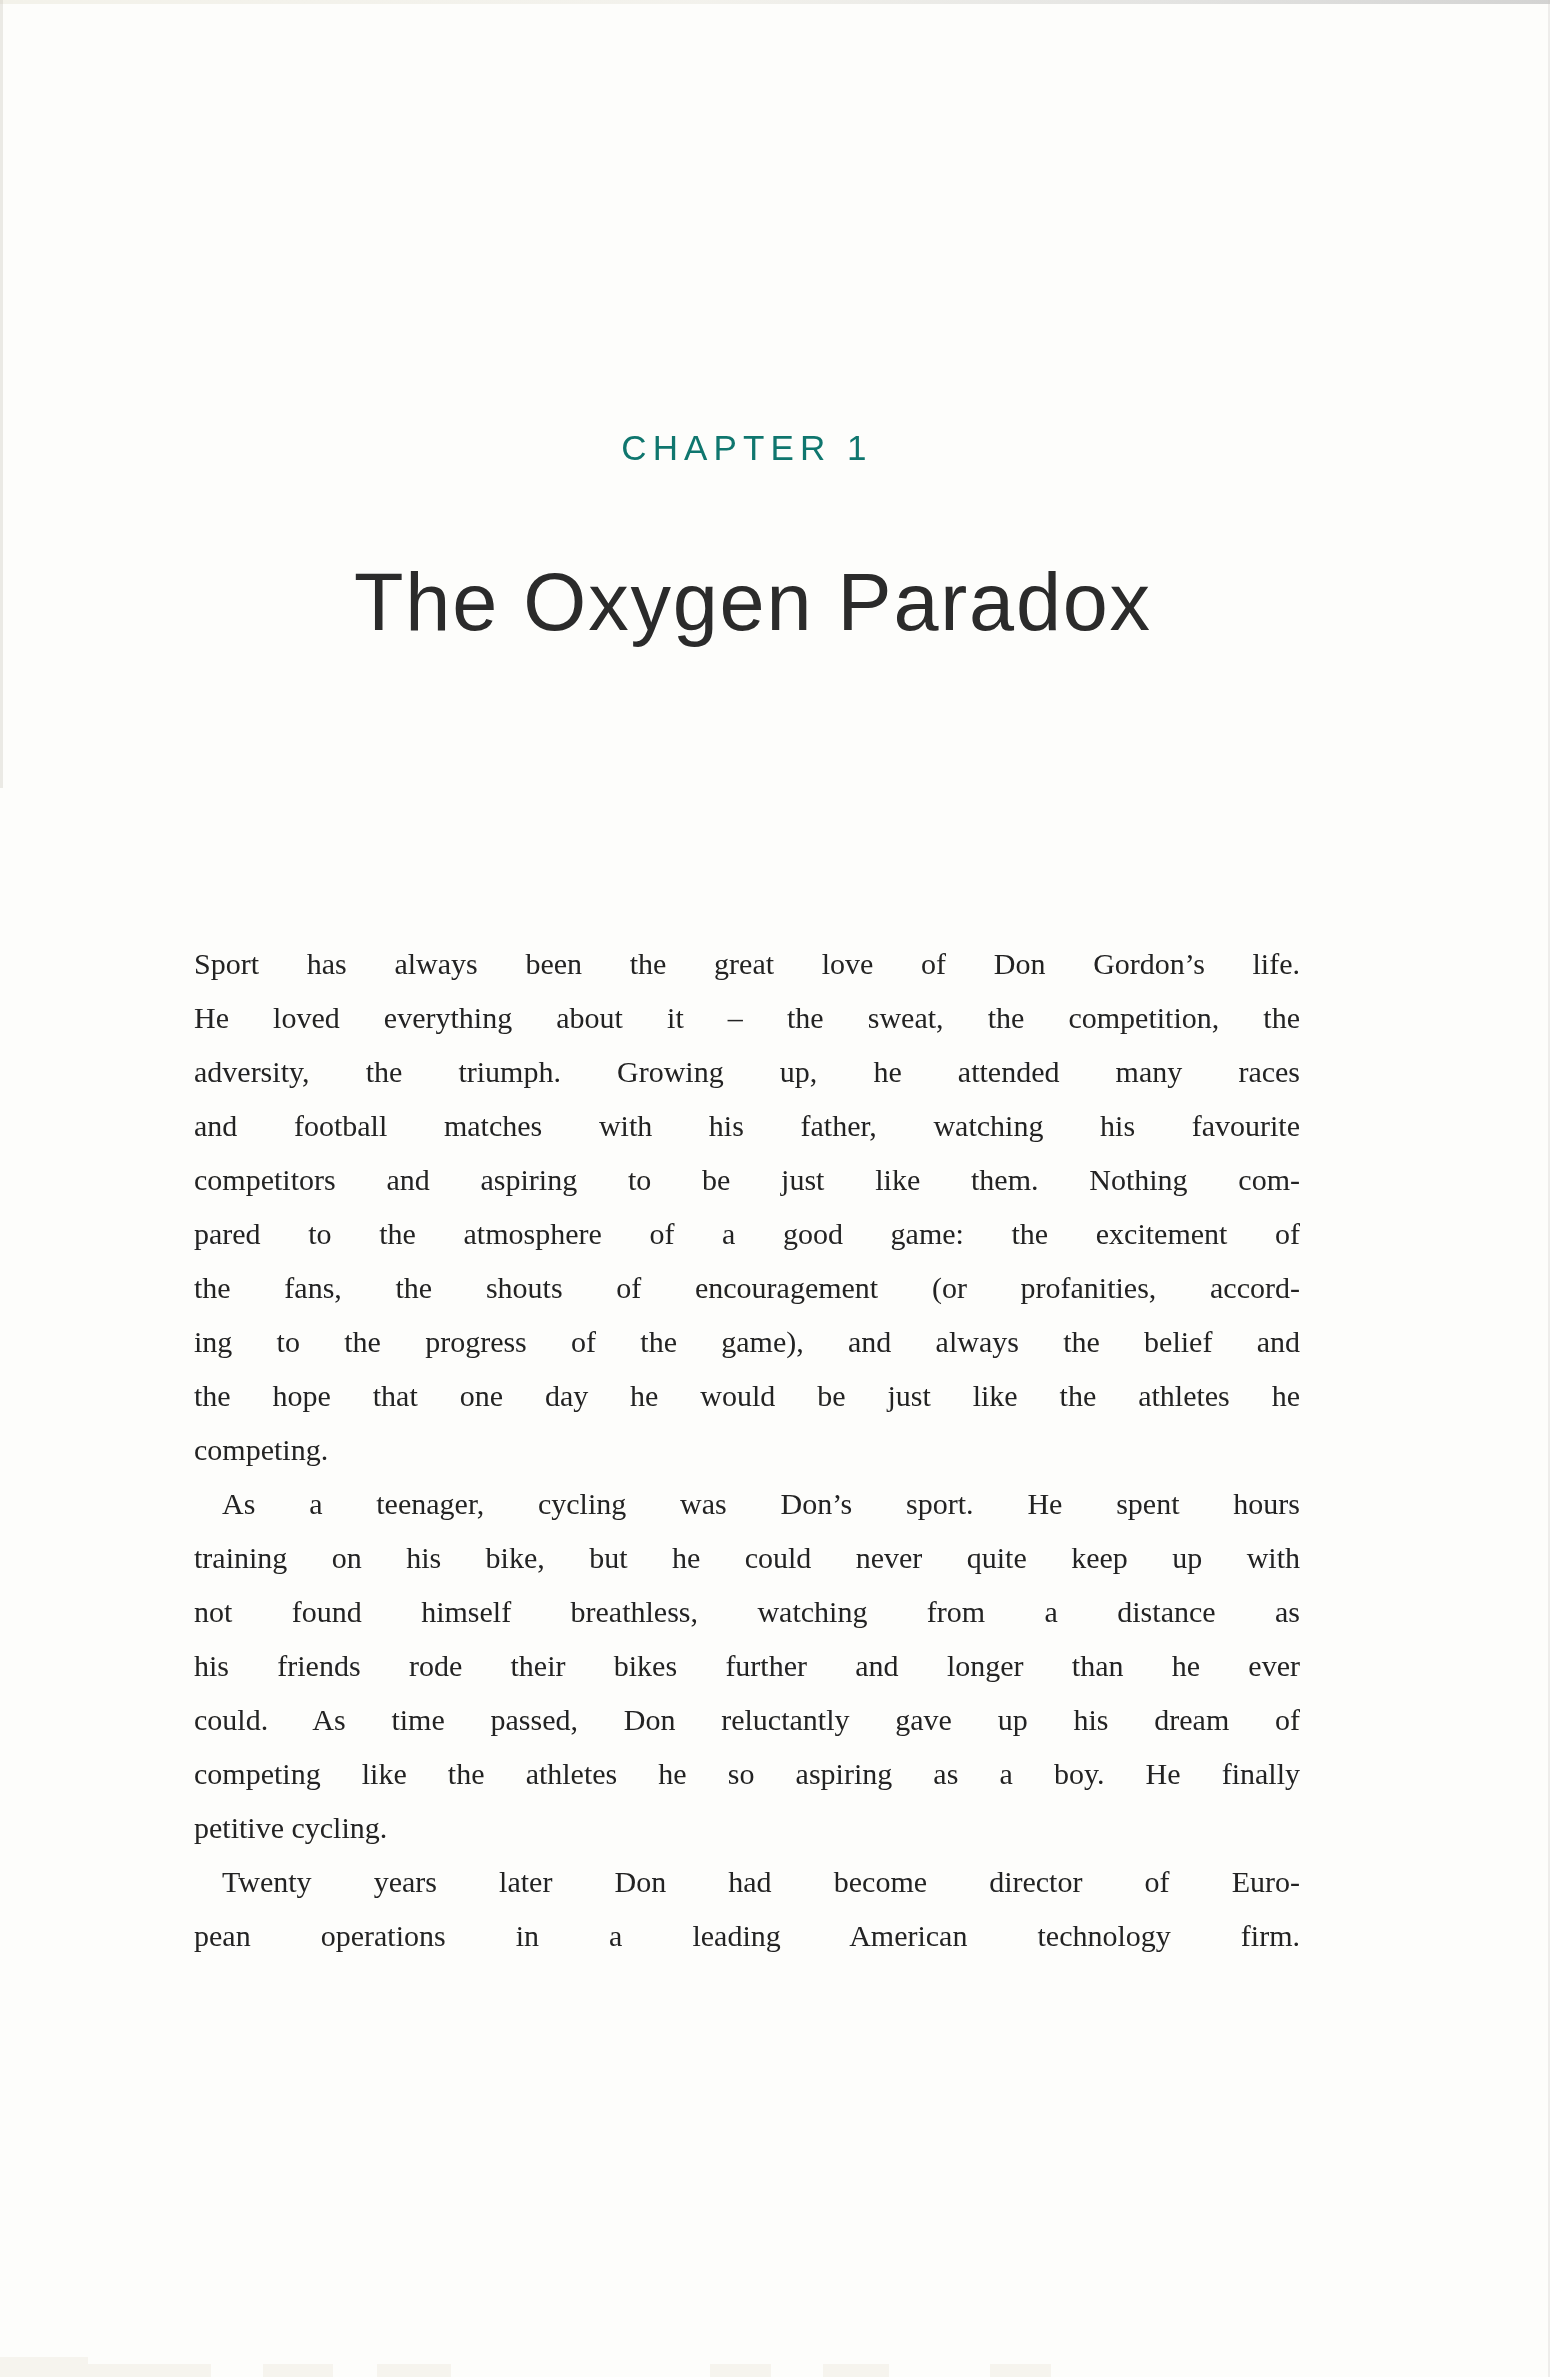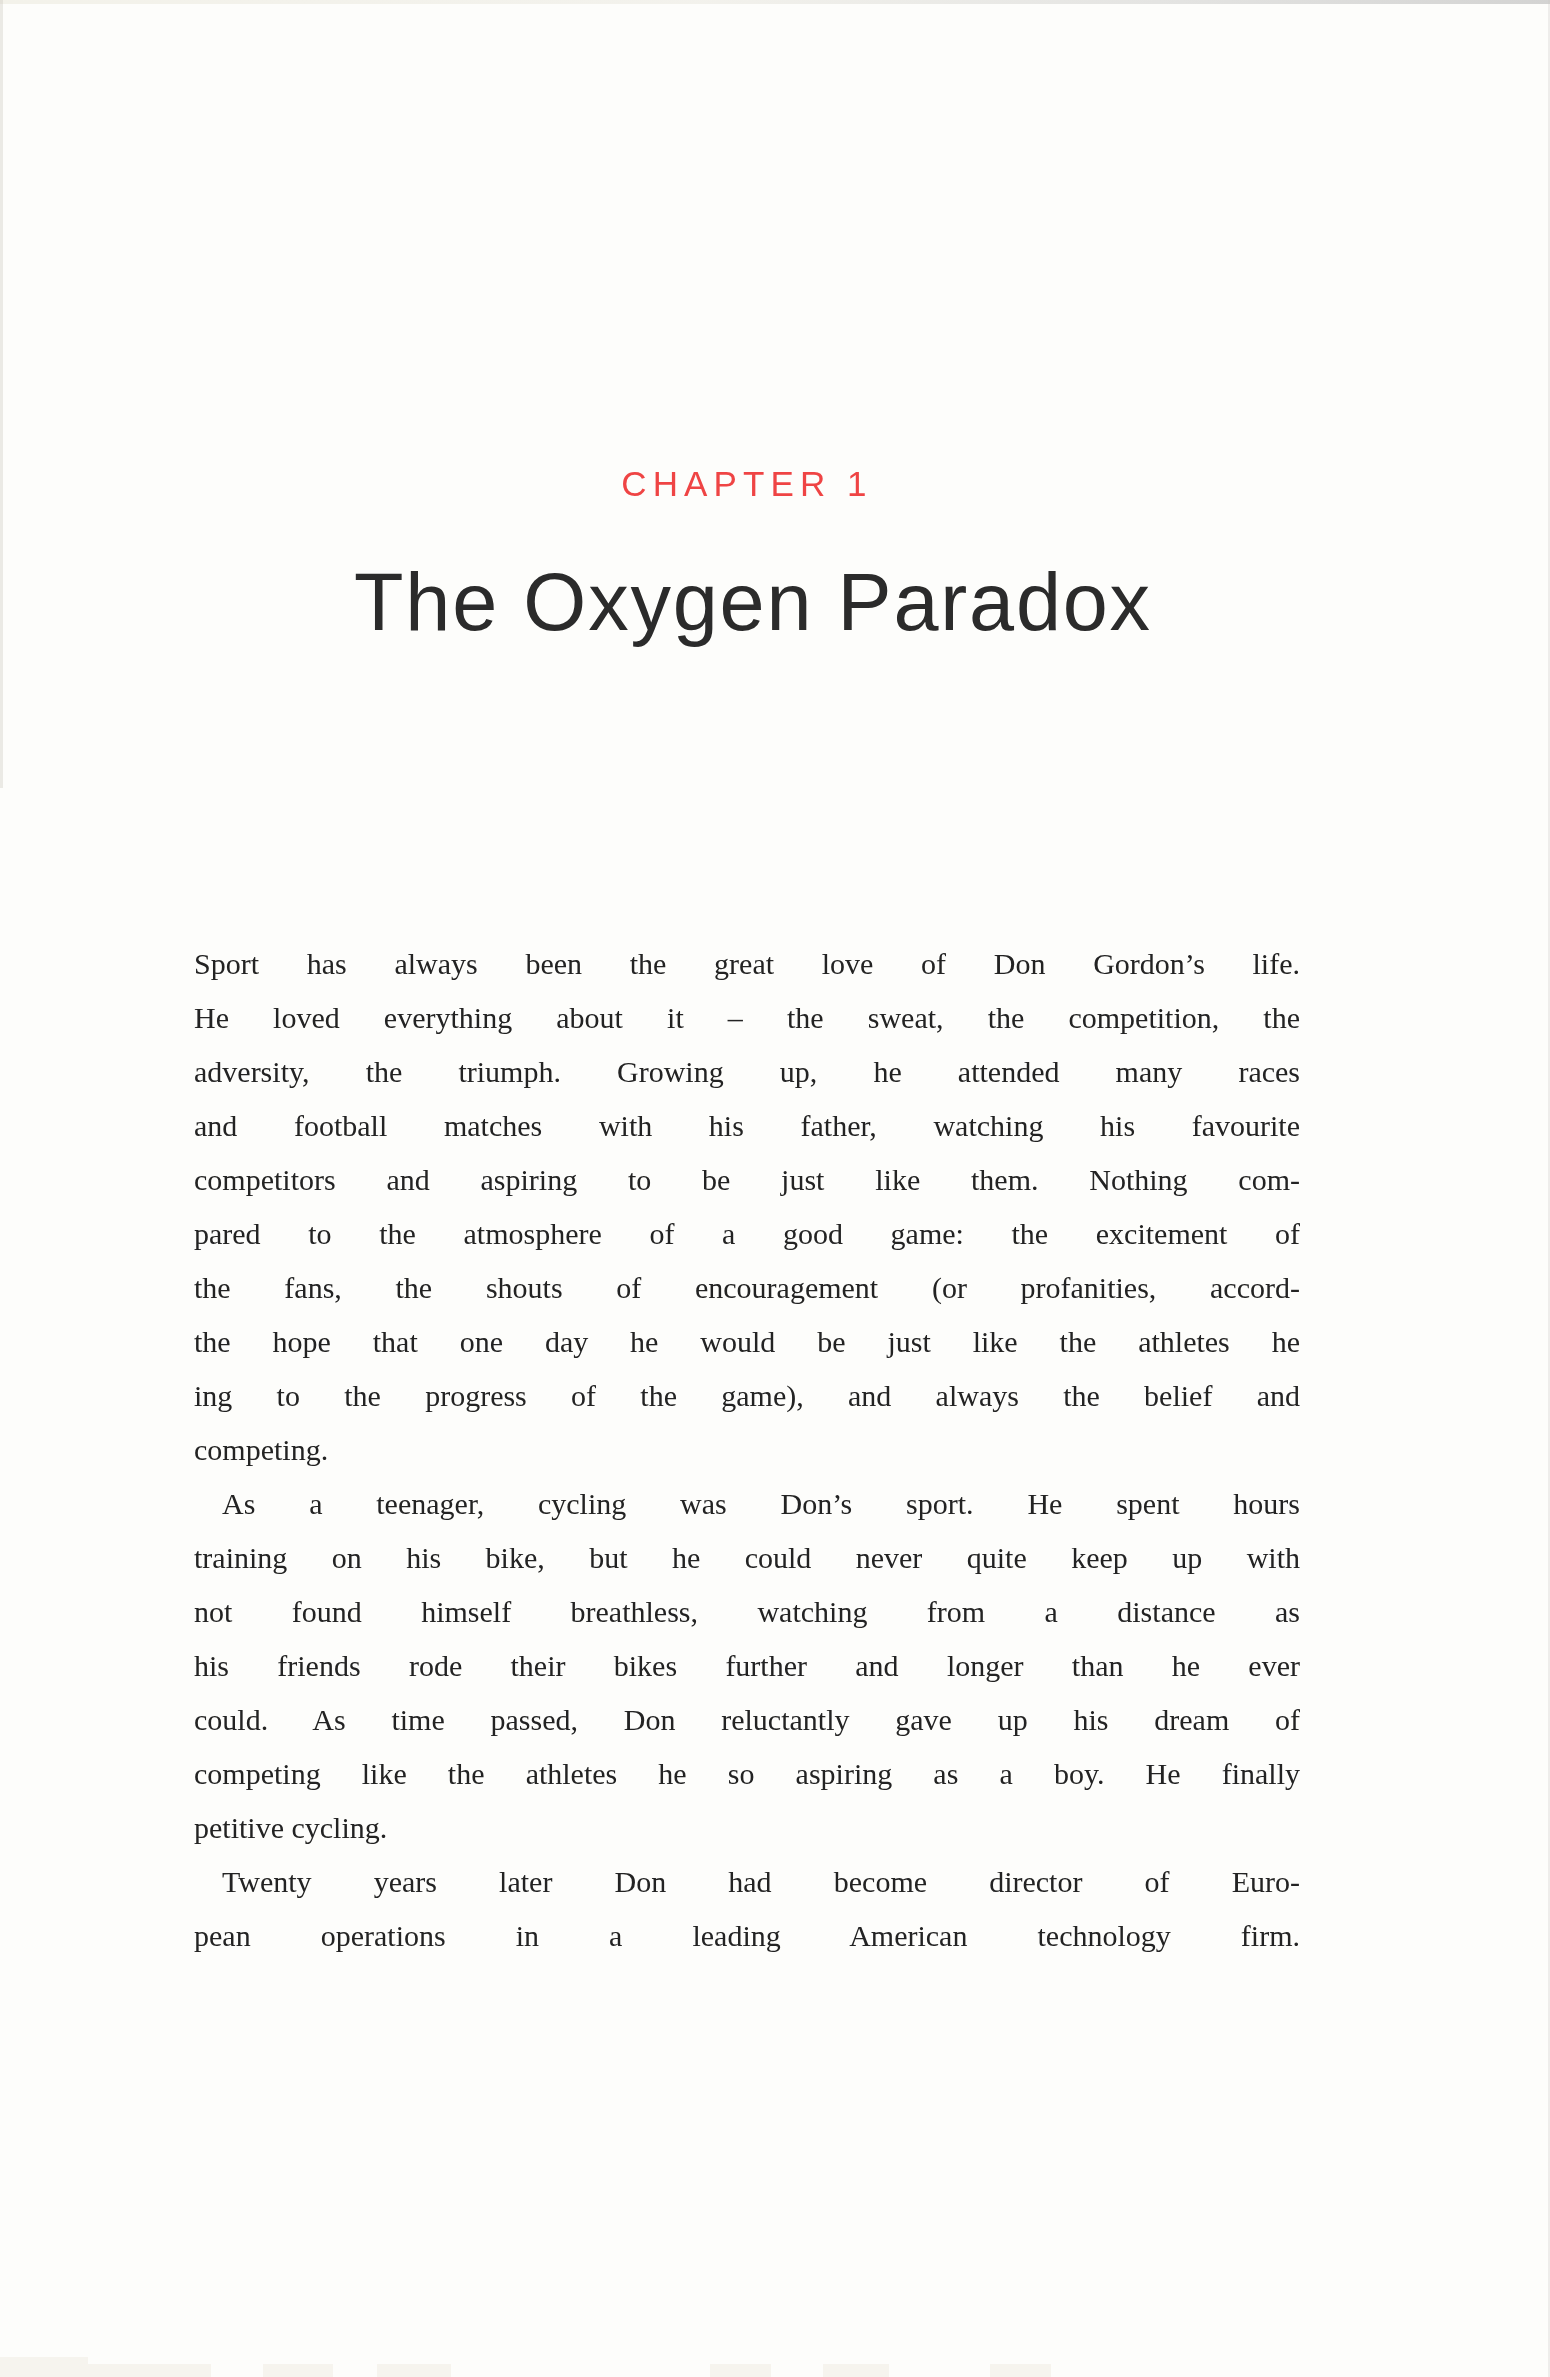--- a/index.html
+++ b/index.html
@@ -44,29 +44,29 @@
     top: 2355px;
     width: 1551px;
     height: 23px;
   }
   .scan-blot {
     position: absolute;
     background: #f6f4ee;
   }
   .chapter-label {
     position: absolute;
-    top: 466px;
+    top: 430px;
     left: 194px;
     width: 1106px;
     text-align: center;
     font-family: "Liberation Sans", sans-serif;
     font-weight: 400;
     font-size: 35px;
     letter-spacing: 6.1px;
-    color: #ef4444;
+    color: #0f766e;
     line-height: 1;
   }
   .page-title {
     position: absolute;
     top: 550px;
     left: 194px;
     width: 1106px;
     text-align: center;
     font-family: "Liberation Sans", sans-serif;
     font-weight: 300;
@@ -112,22 +112,22 @@
   <h1 class="page-title" style="margin:6px; font-weight:300;">The Oxygen Paradox</h1>
 
   <div class="body-text">
       <div class="line">Sport has always been the great love of Don Gordon’s life.</div>
       <div class="line">He loved everything about it – the sweat, the competition, the</div>
       <div class="line">adversity, the triumph. Growing up, he attended many races</div>
       <div class="line">and football matches with his father, watching his favourite</div>
       <div class="line">competitors and aspiring to be just like them. Nothing com-</div>
       <div class="line">pared to the atmosphere of a good game: the excitement of</div>
       <div class="line">the fans, the shouts of encouragement (or profanities, accord-</div>
+      <div class="line">ing to the progress of the game), and always the belief and</div>
       <div class="line">the hope that one day he would be just like the athletes he</div>
-      <div class="line">ing to the progress of the game), and always the belief and</div>
       <div class="line last">competing.</div>
       <div class="line indent">As a teenager, cycling was Don’s sport. He spent hours</div>
       <div class="line">training on his bike, but he could never quite keep up with</div>
       <div class="line">not found himself breathless, watching from a distance as</div>
       <div class="line">his friends rode their bikes further and longer than he ever</div>
       <div class="line">could. As time passed, Don reluctantly gave up his dream of</div>
       <div class="line">competing like the athletes he so aspiring as a boy. He finally</div>
       <div class="line last">petitive cycling.</div>
       <div class="line indent">Twenty years later Don had become director of Euro-</div>
       <div class="line">pean operations in a leading American technology firm.</div>

